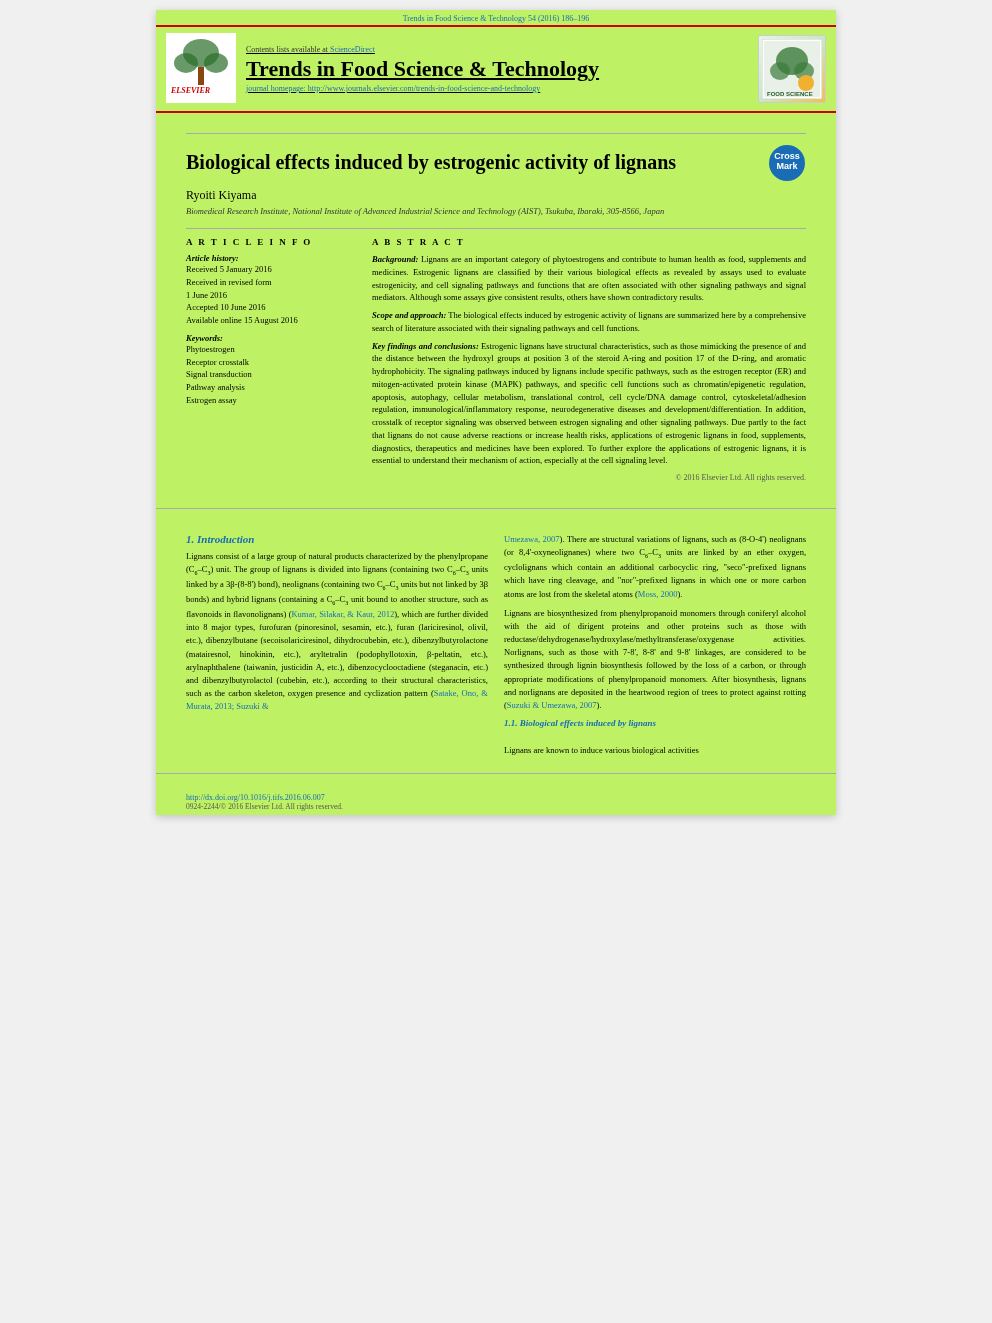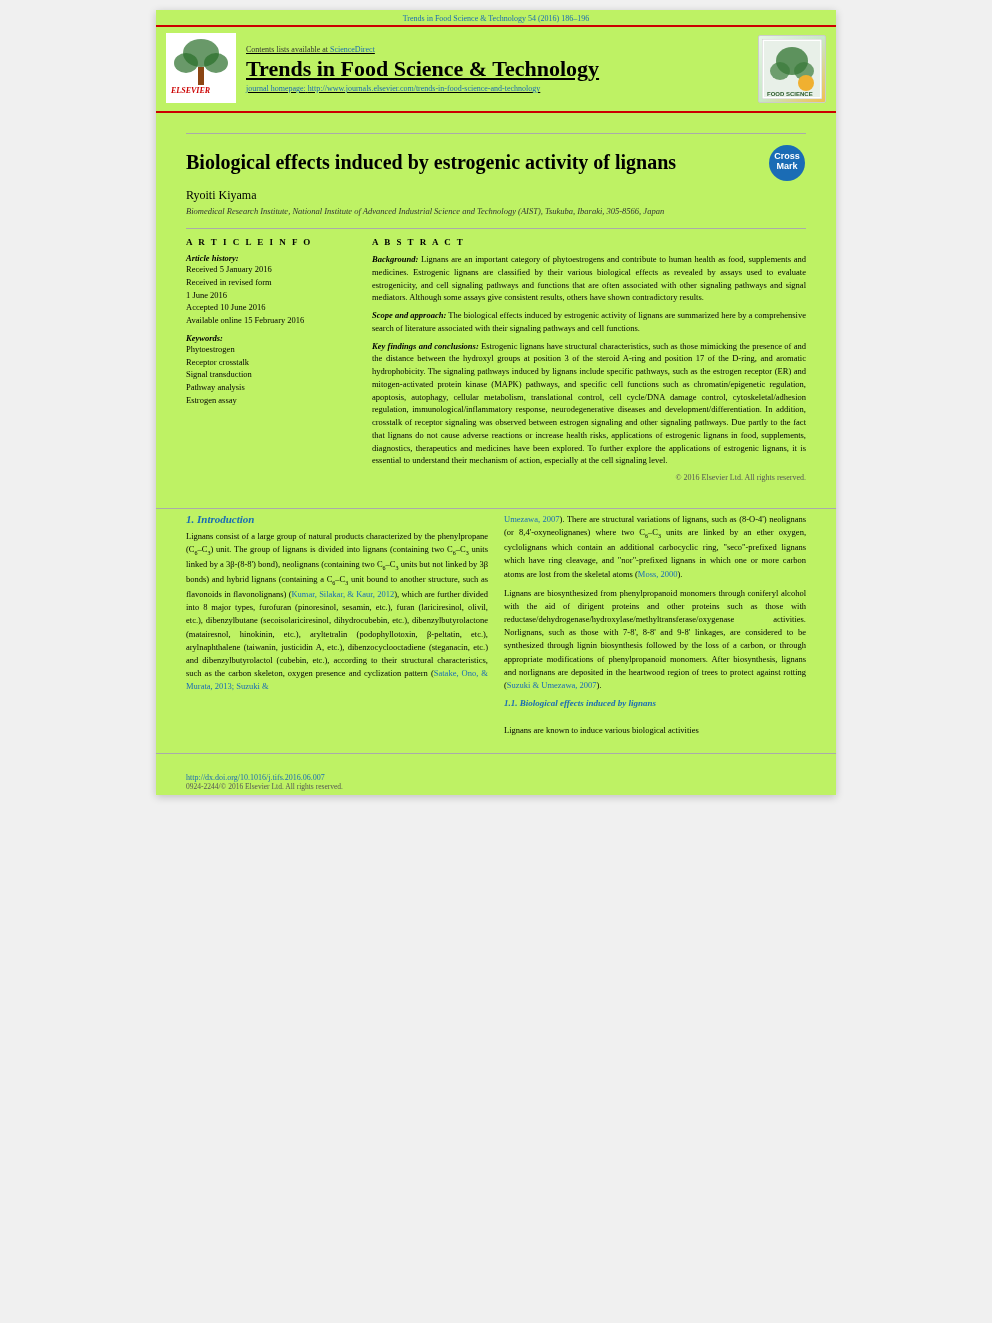--- a/index.html
+++ b/index.html
@@ -179,21 +179,21 @@
       font-weight: bold;
       font-style: italic;
     }
     .copyright {
       font-size: 8px;
       color: #555;
       text-align: right;
       margin-top: 6px;
     }
     .body-content {
-      padding: 4px 30px 10px 30px;
+      padding: 24px 30px 10px 30px;
       border-top: 1px solid #aaa;
     }
     .body-two-col {
       display: flex;
       gap: 16px;
     }
     .body-left {
       flex: 1;
     }
     .body-right {
@@ -315,21 +315,21 @@
 
     <div class="two-col">
 
       <div class="article-info">
         <div class="section-head">A R T I C L E   I N F O</div>
         <div class="info-group">
           <div class="info-label">Article history:</div>
           <div class="info-val">Received 5 January 2016</div>
           <div class="info-val">Received in revised form<br>1 June 2016</div>
           <div class="info-val">Accepted 10 June 2016</div>
-          <div class="info-val">Available online 15 February 2016</div>
+          <div class="info-val">Available online 15 August 2016</div>
         </div>
         <div class="info-group">
           <div class="info-label">Keywords:</div>
           <div class="info-val">Phytoestrogen</div>
           <div class="info-val">Receptor crosstalk</div>
           <div class="info-val">Signal transduction</div>
           <div class="info-val">Pathway analysis</div>
           <div class="info-val">Estrogen assay</div>
         </div>
       </div>

